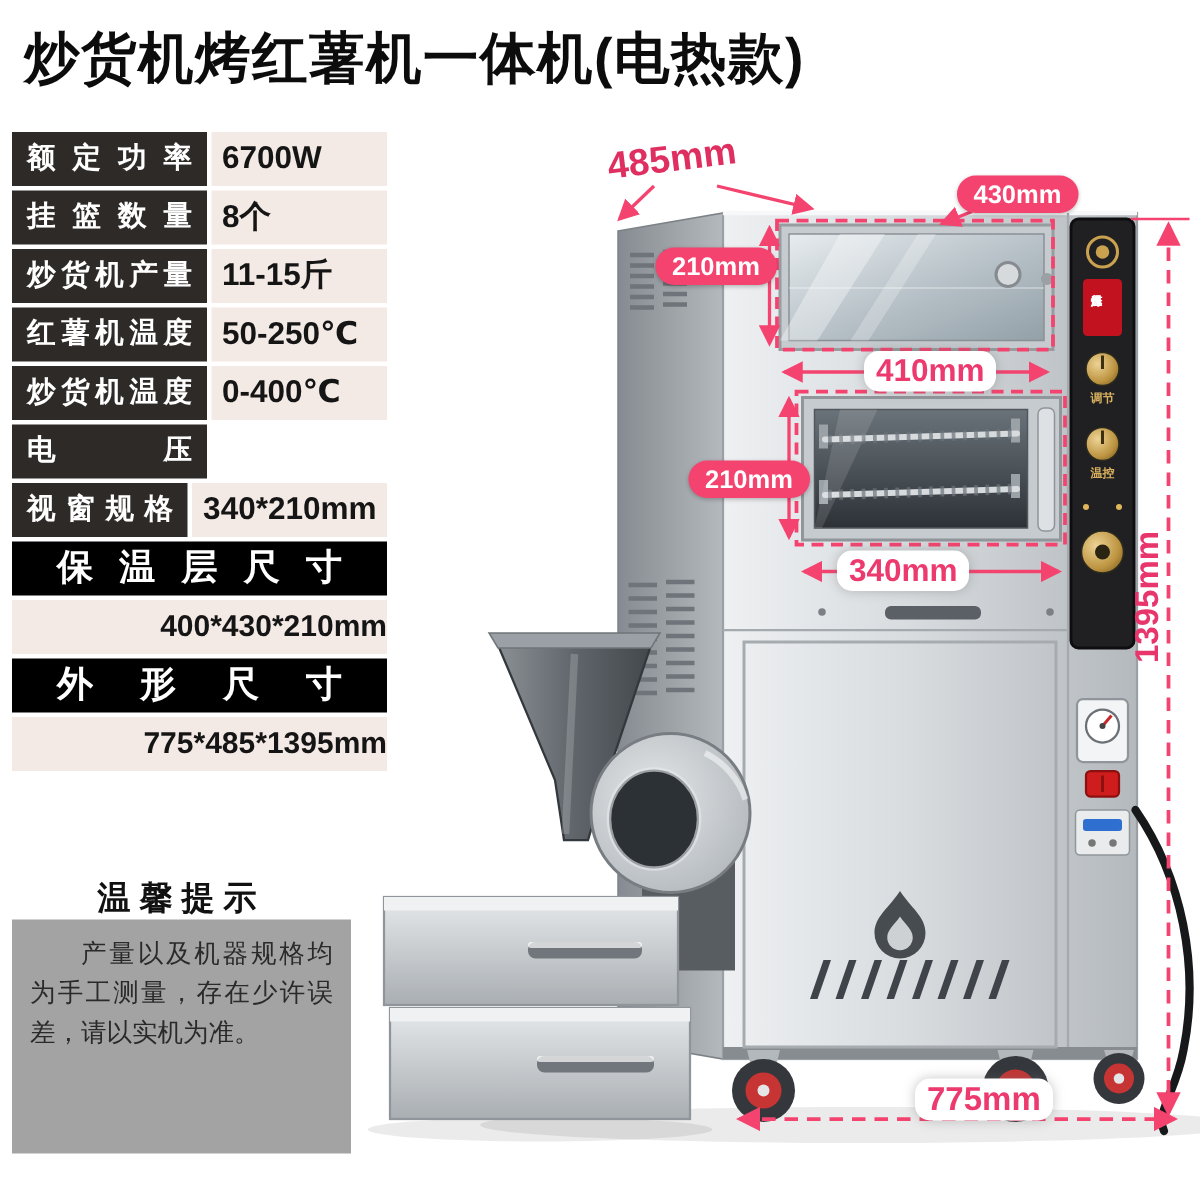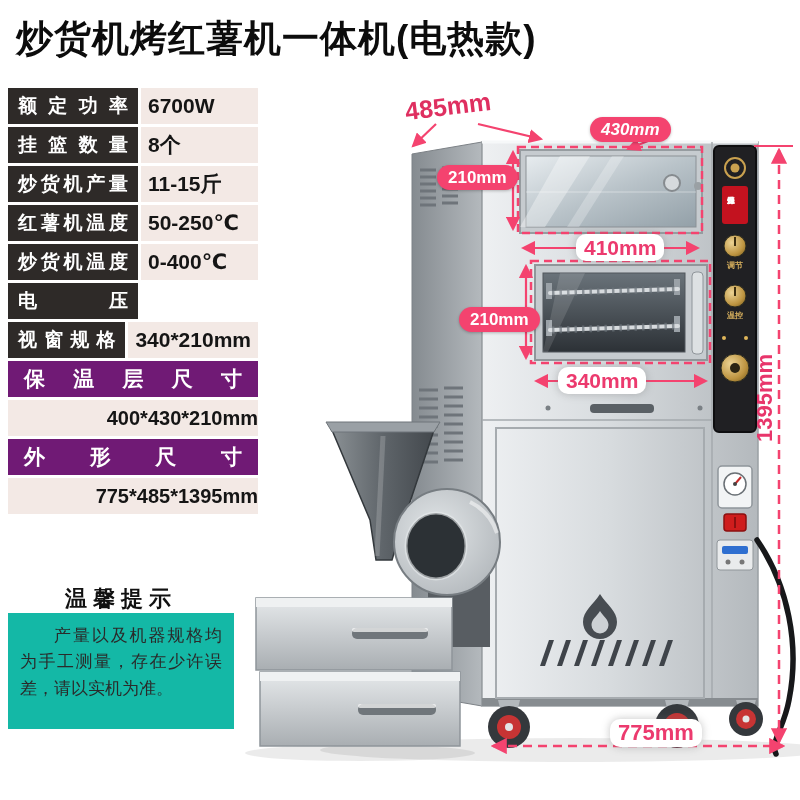--- a/index.html
+++ b/index.html
@@ -13,42 +13,42 @@
   
   .spec-table { position:absolute; left:8px; top:88px; width:250px;
     display:flex; flex-direction:column; gap:3px; }
   .srow { display:flex; gap:3px; height:36px; }
   .sl { width:130px; background:#2e2a28; color:#ffffff; font-size:19px; font-weight:700;
     line-height:36px; padding:0 10px; text-align:justify; text-align-last:justify; overflow:hidden; }
   .sv { flex:1; background:#f3e9e5; color:#151515; font-size:21px; font-weight:700;
     line-height:36px; padding:0 7px; white-space:nowrap; }
   .sv.small { font-size:21px; }
   .frow { height:36px; line-height:36px; }
-  .frow.dark { background:#701a75; color:#fff; font-size:21px; font-weight:700;
-    padding:0 16px; text-align:justify; text-align-last:justify; }
+  .frow.dark { background:#000000; color:#fff; font-size:24px; font-weight:700;
+    padding:0 30px; text-align:justify; text-align-last:justify; }
   .frow.light { background:#f3e9e5; color:#151515; font-size:20px; font-weight:700; text-align:right; }
 
   
   .tips-title { position:absolute; left:8px; top:584px; width:226px; text-align:center;
     font-size:22px; font-weight:800; letter-spacing:6px; color:#111; }
-  .tips-box { position:absolute; left:8px; top:613px; width:226px; height:116px;
-    background:#14b8a6; padding:10px 12px; }
+  .tips-box { position:absolute; left:8px; top:613px; width:226px; height:156px;
+    background:#a3a3a3; padding:10px 12px; }
   .tips-box p { font-size:17px; line-height:1.55; color:#2a2a2a; text-align:justify; text-indent:2em; }
 
   
   .machine { position:absolute; left:0; top:0; }
   .panel-label { fill:#d9b15e; font-size:8px; font-weight:bold; text-anchor:middle; }
   .panel-badge { fill:#ffffff; font-size:7.5px; font-weight:bold; writing-mode:vertical-rl; }
 
   
   .dim { position:absolute; font-weight:800; color:#e8356b; white-space:nowrap; }
   .d485 { left:405px; top:92px; font-size:25px; transform:rotate(-7deg); color:#df2f60; }
   .pill { background:#f4436f; color:#fff; font-size:17px; line-height:1; padding:4px 11px;
     border-radius:15px; box-shadow:0 1px 3px rgba(0,0,0,.25); }
-  .p430 { left:590px; top:117px;font-style:italic; }
+  .p430 { left:638px; top:117px; }
   .p210a { left:437px; top:165px; }
   .p210b { left:459px; top:307px; }
   .wpill { background:#ffffff; color:#ec3a6e; font-size:21px; line-height:1.2; padding:1px 8px;
     border-radius:10px; box-shadow:0 0 8px rgba(110,110,110,.4);margin-left:10px; }
   .p410 { left:566px; top:234px; }
   .p340 { left:548px; top:367px; }
   .d1395 { left:752px; top:442px; font-size:22px; transform:rotate(-90deg);
     transform-origin:left top; }
   .d775 { left:600px; top:719px; font-size:22px; }
 </style>

